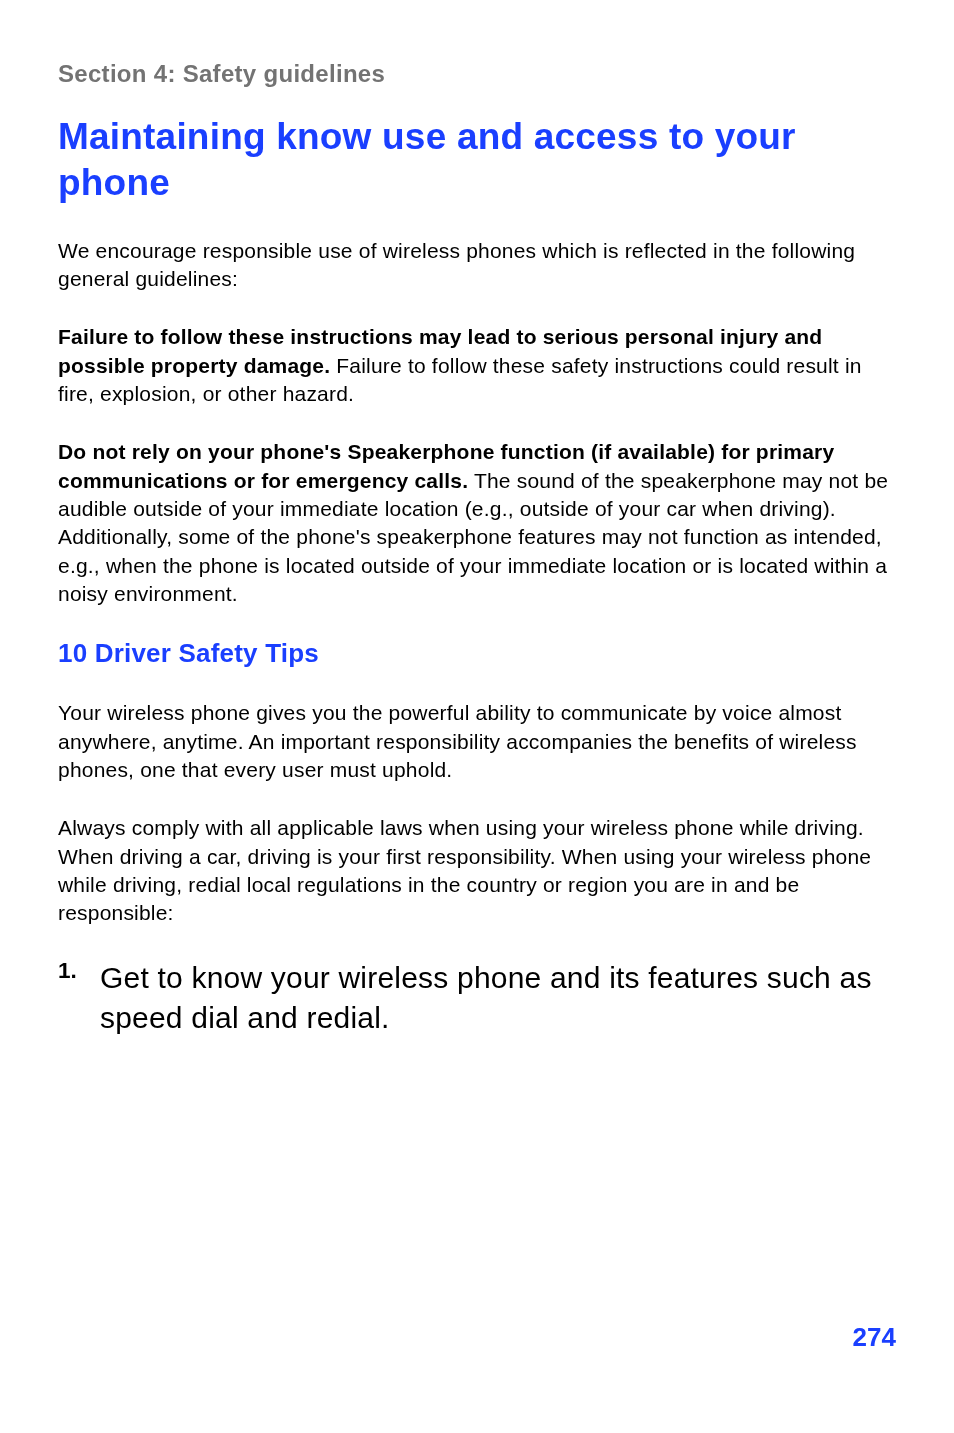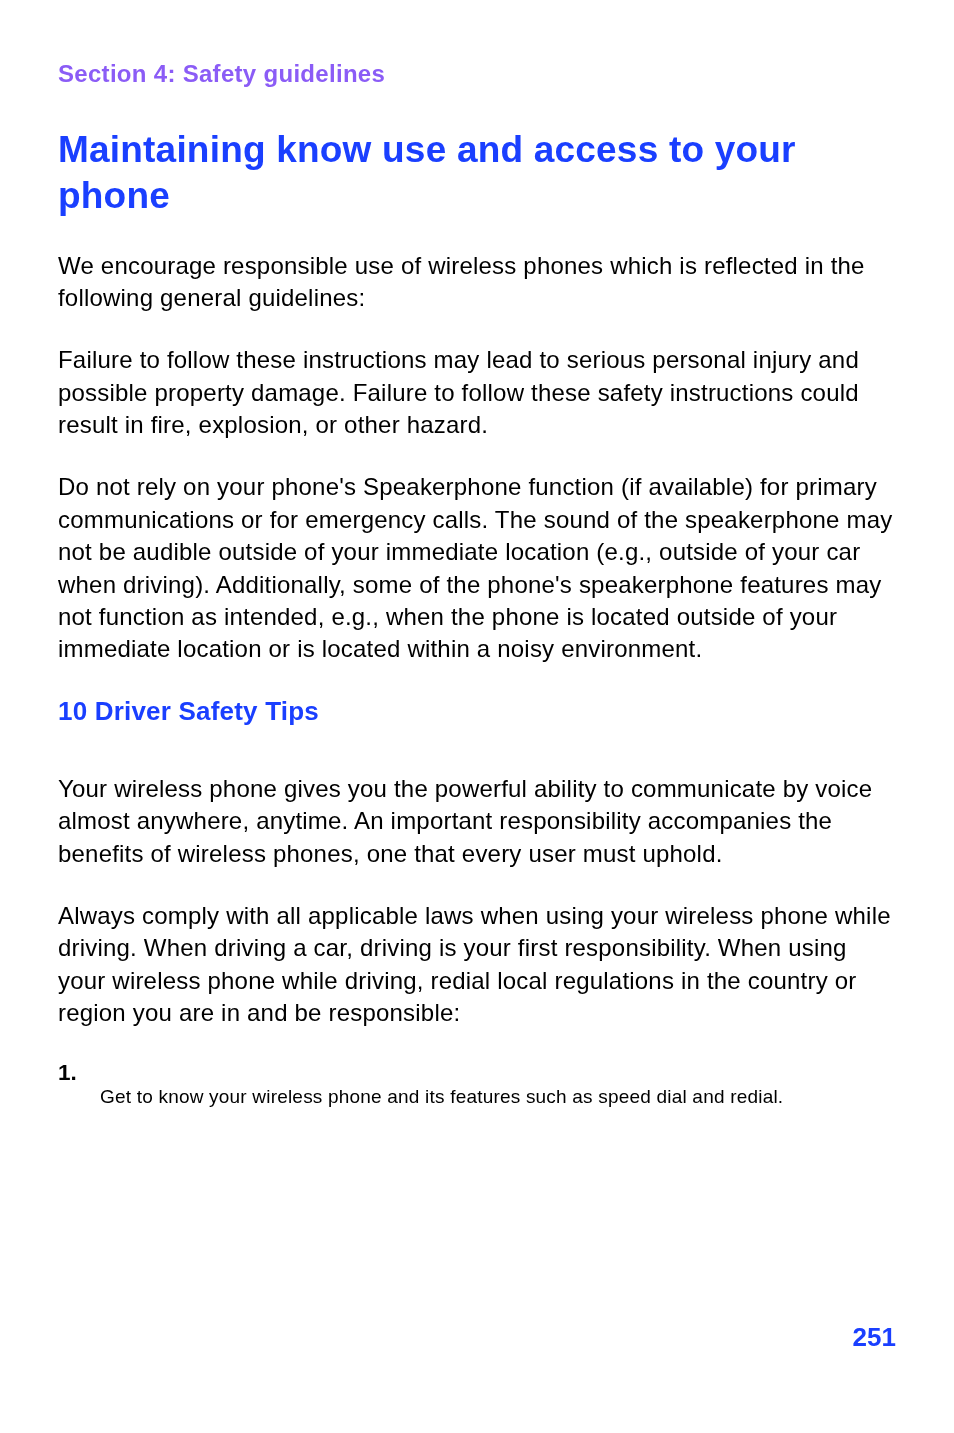--- a/index.html
+++ b/index.html
@@ -9,68 +9,67 @@
     }
     body {
       width: 954px;
       height: 1433px;
       background: #ffffff;
       font-family: Arial, Helvetica, sans-serif;
       position: relative;
       padding: 60px 58px 0 58px;
     }
     .section-header {
-      color: #8b5cf6;
+      color: #737373;
       font-size: 24px;
       font-weight: bold;
-      margin-bottom: 39px;
+      margin-bottom: 26px;
       letter-spacing: 0.3px;
     }
     .main-title {
       color: #1a3fff;
       font-size: 37px;
       font-weight: bold;
       line-height: 1.25;
       margin-bottom: 30px;
       letter-spacing: 0.2px;
     }
     .paragraph {
       color: #000000;
-      font-size: 24px;
+      font-size: 21px;
       line-height: 1.35;
       margin-bottom: 30px;
       letter-spacing: 0.2px;
     }
     .bold {
-      font-weight: normal;
+      font-weight: bold;
     }
     .sub-heading {
       color: #1a3fff;
       font-size: 26px;
       font-weight: bold;
-      margin-bottom: 46px;
+      margin-bottom: 30px;
       letter-spacing: 0.2px;
     }
     .list-item {
       display: flex;
       margin-bottom: 8px;
     }
     .list-number {
       font-weight: bold;
       font-size: 22.5px;
       color: #000000;
       width: 42px;
       flex-shrink: 0;
     }
     .list-text {
-      font-size: 19px;
+      font-size: 30px;
       color: #000000;
       line-height: 1.35;
       letter-spacing: 0.2px;
-      margin-top: 24px;
     }
     .page-number {
       position: absolute;
       bottom: 80px;
       right: 58px;
       color: #1a3fff;
       font-size: 26px;
       font-weight: bold;
     }
   </style>
@@ -91,13 +90,13 @@
 
 <div class="paragraph">Your wireless phone gives you the powerful ability to communicate by voice almost anywhere, anytime. An important responsibility accompanies the benefits of wireless phones, one that every user must uphold.</div>
 
 <div class="paragraph">Always comply with all applicable laws when using your wireless phone while driving. When driving a car, driving is your first responsibility. When using your wireless phone while driving, redial local regulations in the country or region you are in and be responsible:</div>
 
 <div class="list-item">
   <div class="list-number">1.</div>
   <div class="list-text">Get to know your wireless phone and its features such as speed dial and redial.</div>
 </div>
 
-<div class="page-number">251</div>
+<div class="page-number">274</div>
 
 </body></html>

